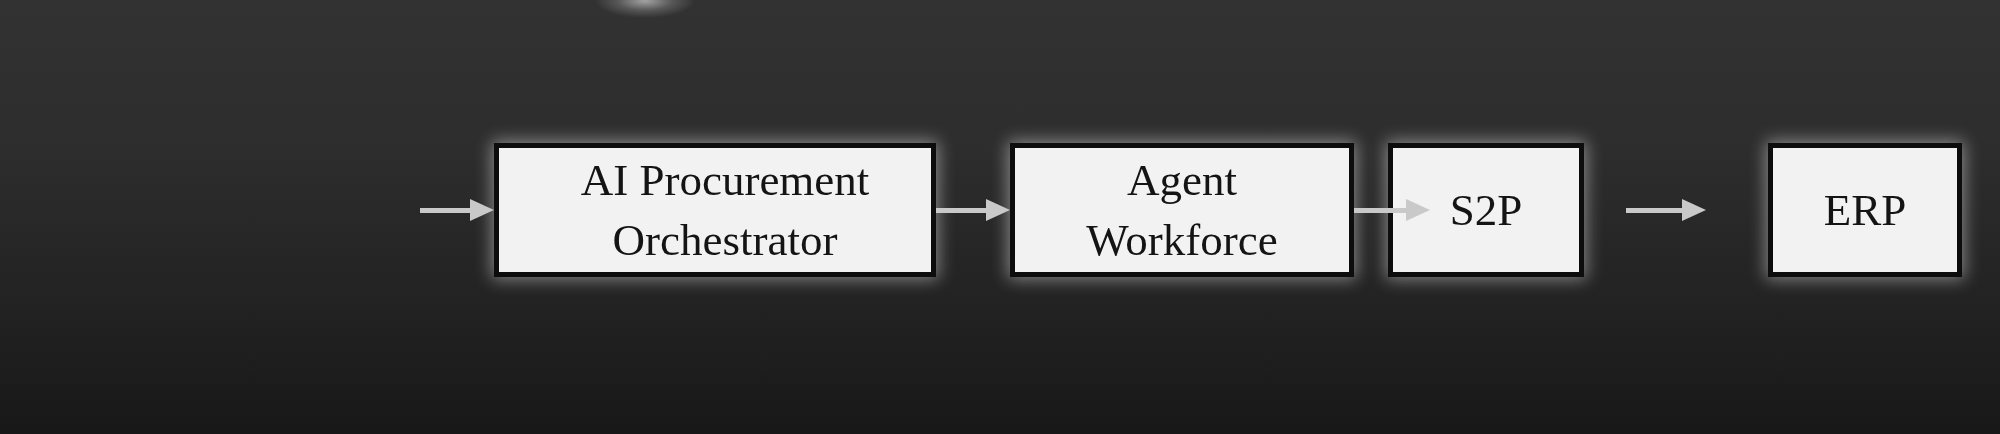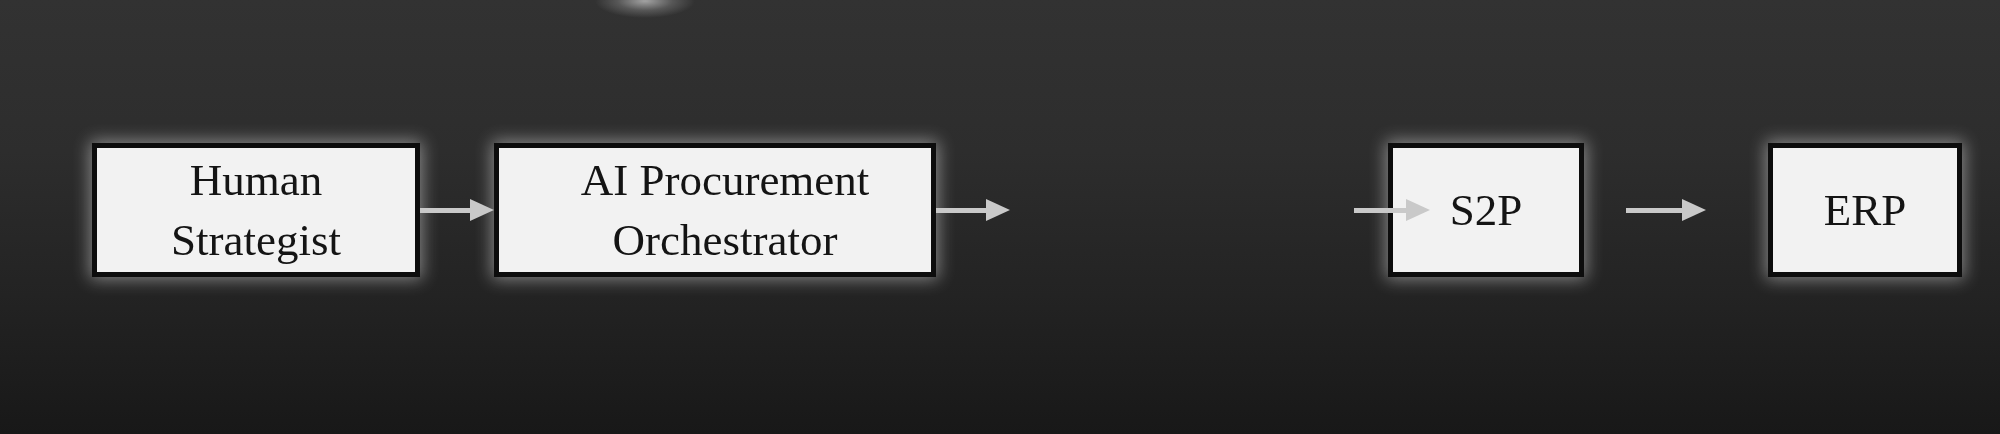--- a/index.html
+++ b/index.html
@@ -66,26 +66,26 @@
     border-left: 24px solid #c9c9c9;
   }
 </style>
 </head>
 <body>
 
 <div class="canvas">
 
   <div class="top-glow"></div>
 
-  <div class="node" style="left:92px; width:328px;">Human
-Strategist</div>
 
   <div class="node" style="left:494px; width:442px;padding-left:20px;">AI Procurement
 Orchestrator</div>
 
+  <div class="node" style="left:1010px; width:344px;">Agent
+Workforce</div>
 
   <div class="node" style="left:1388px; width:196px;">S2P</div>
 
   <div class="node" style="left:1768px; width:194px;">ERP</div>
 
   <div class="arrow" style="left:420px; width:74px;">
     <div class="shaft" style="width:52px;"></div>
     <div class="head" style="left:50px;"></div>
   </div>
 

